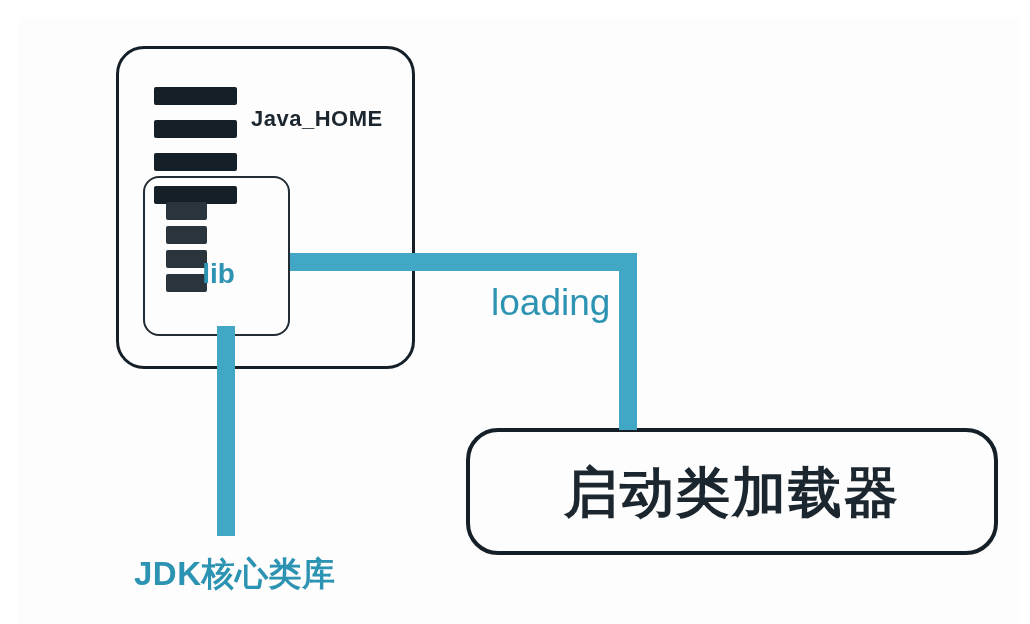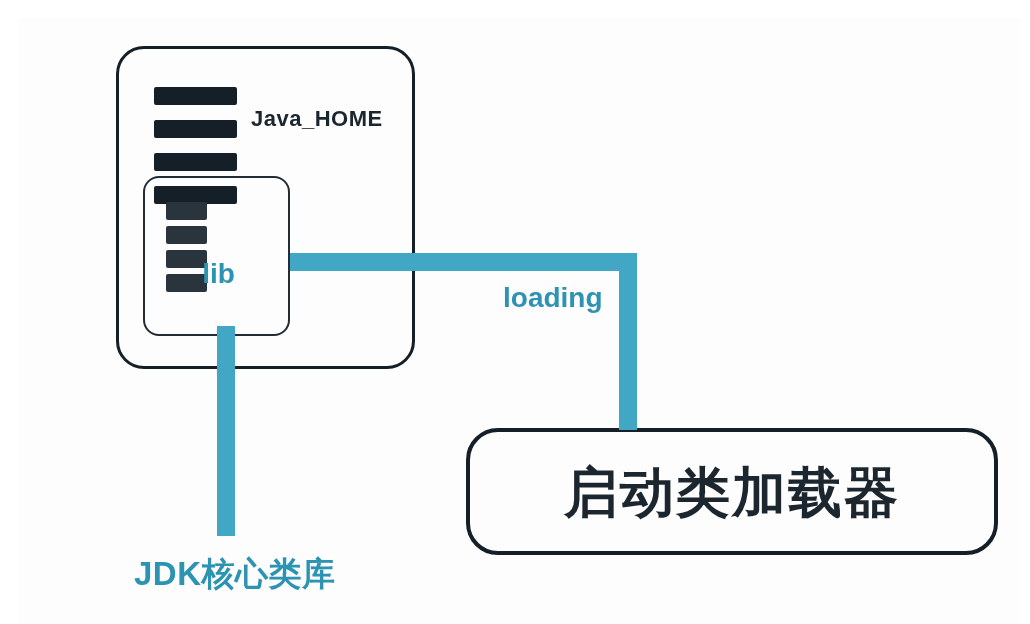--- a/index.html
+++ b/index.html
@@ -47,23 +47,22 @@
     text-align:center;
     font-size:28px;font-weight:600;color:var(--teal-text);line-height:1;
   }
   
   .conn{position:absolute;background:var(--teal-line);z-index:5;}
   .conn.h-loading{left:272px;top:235px;width:332px;height:3px;}
   .conn.v-loading{left:601px;top:235px;width:3px;height:177px;}
   .conn.v-jdk{left:199px;top:308px;width:3px;height:210px;}
   .loading-label{
     position:absolute;left:464px;top:257px;
-    font-size:28px;font-weight:700;color:var(--teal-text);line-height:1;
+    font-size:37px;font-weight:400;color:var(--teal-text);line-height:1;
     z-index:6;
-    margin-left:12px;
   }
   
   .bootstrap-box{
     position:absolute;left:448px;top:410px;width:532px;height:127px;
     border:4px solid var(--dark);border-radius:32px;
     display:flex;align-items:center;justify-content:center;
     background:var(--bg);
   }
   .bootstrap-label{
     font-size:54px;font-weight:700;color:var(--dark-text);

